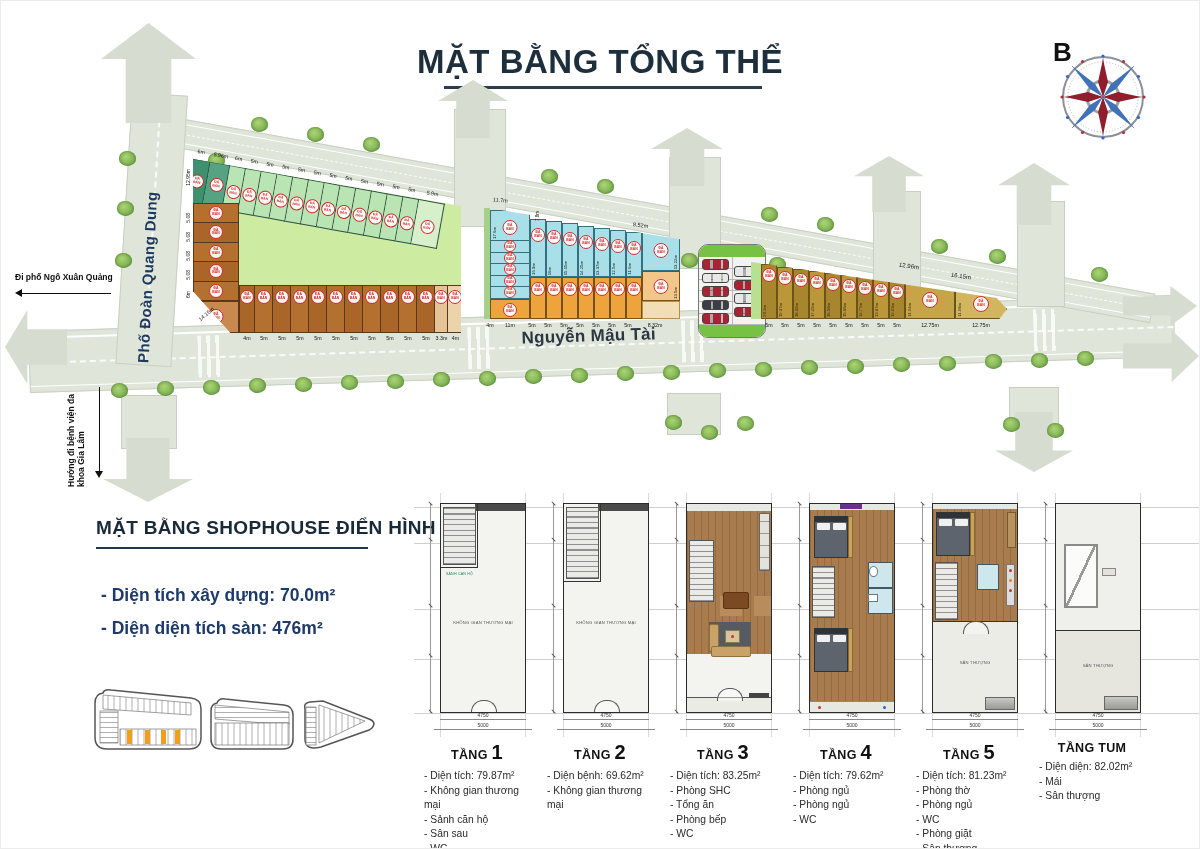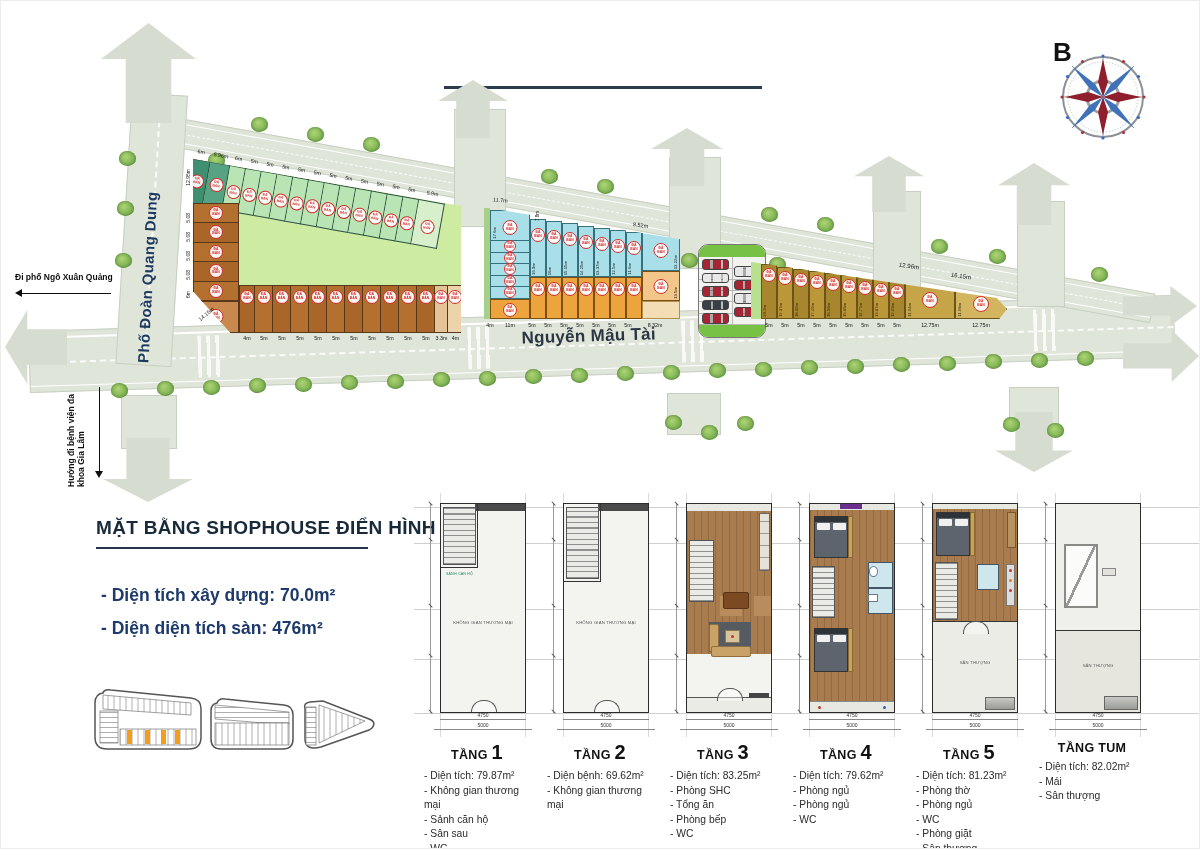--- a/index.html
+++ b/index.html
@@ -33,20 +33,21 @@
   .floor-col{position:absolute;width:118px}
   .floor-col .hd{font-size:12.5px;font-weight:bold;color:#101010;letter-spacing:.3px;text-align:center;margin-bottom:5px}
   .floor-col .hd .n{font-size:20px}
   .floor-col .it{font-size:10.3px;color:#2a2a2a;line-height:1.42;text-align:left;padding-left:6px}
 </style>
 </head>
 <body>
 
 <div class="page">
 
+  <div class="abs" style="left:0;right:0;top:42px;text-align:center;font-size:33px;font-weight:bold;color:#1d2e3d;letter-spacing:.5px">MẶT BẰNG TỔNG THỂ</div>
   <div class="abs" style="left:443px;top:85px;width:318px;height:2.6px;background:#2b3c4f"></div>
 
   <div class="abs" style="left:1048px;top:36px;width:100px;height:108px">
     <div class="abs" style="left:4px;top:0;font-size:26px;font-weight:bold;color:#111">B</div>
     <svg width="88" height="88" viewBox="0 0 88 88" style="position:absolute;left:10px;top:16px">
       <circle cx="44" cy="44" r="40" fill="none" stroke="#8a9096" stroke-width="2"></circle>
       <circle cx="44" cy="44" r="35" fill="none" stroke="#b0b4b8" stroke-width="1" stroke-dasharray="1,2"></circle>
       <line x1="44" y1="4" x2="44" y2="84" stroke="#9aa0a4" stroke-width="1"></line>
       <line x1="4" y1="44" x2="84" y2="44" stroke="#9aa0a4" stroke-width="1"></line>
       <line x1="13" y1="13" x2="75" y2="75" stroke="#9aa0a4" stroke-width="1"></line>
@@ -741,19 +742,19 @@
         <div class="hd" style="position: relative;"><span>TẦNG </span><span class="n">5</span></div>
         <div class="it" style="position: relative;">- Diện tích: 81.23m²</div>
         <div class="it" style="position: relative;">- Phòng thờ</div>
         <div class="it" style="position: relative;">- Phòng ngủ</div>
         <div class="it" style="position: relative;">- WC</div>
         <div class="it" style="position: relative;">- Phòng giặt</div>
         <div class="it" style="position: relative;">- Sân thượng</div>
       </div>
       <div class="floor-col" style="position: absolute; left: 619px; top: 0px;">
         <div class="hd" style="position: relative;"><span>TẦNG TUM</span></div>
-        <div class="it" style="position: relative;">- Diện tích: 82.02m²</div>
+        <div class="it" style="position: relative;">- Diện diện: 82.02m²</div>
         <div class="it" style="position: relative;">- Mái</div>
         <div class="it" style="position: relative;">- Sân thượng</div>
       </div>
     </div>
 
 </div>
 
 </body></html>

